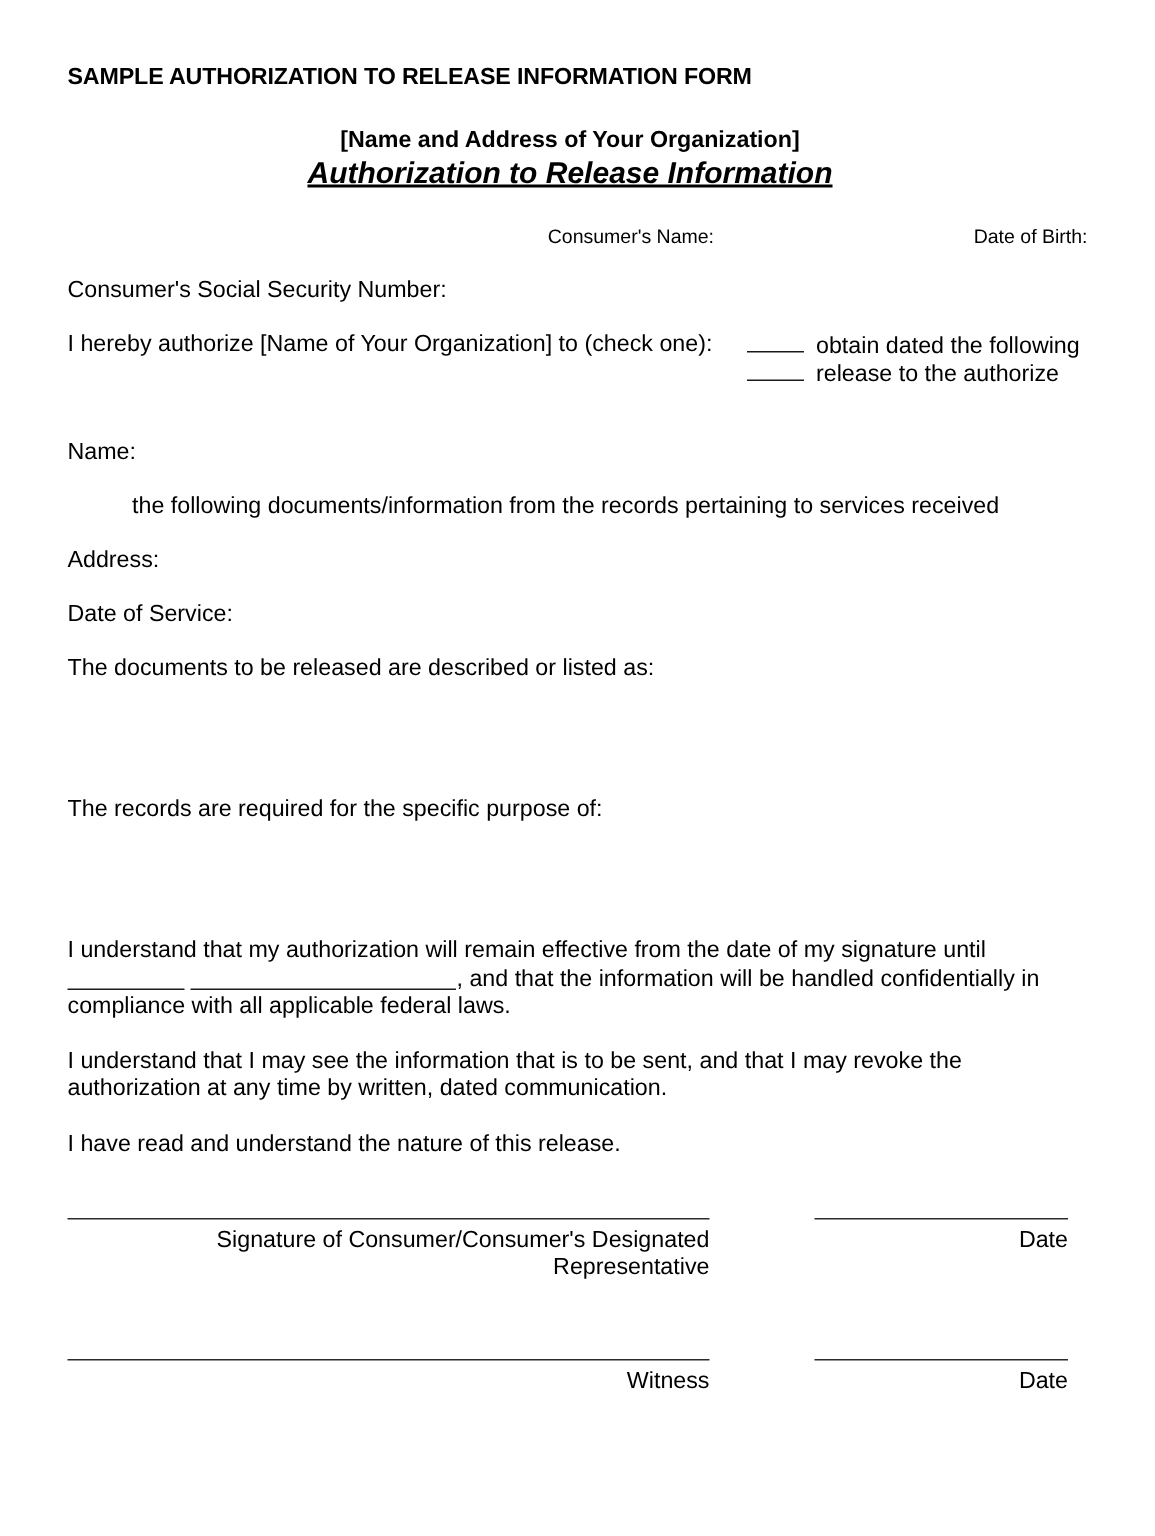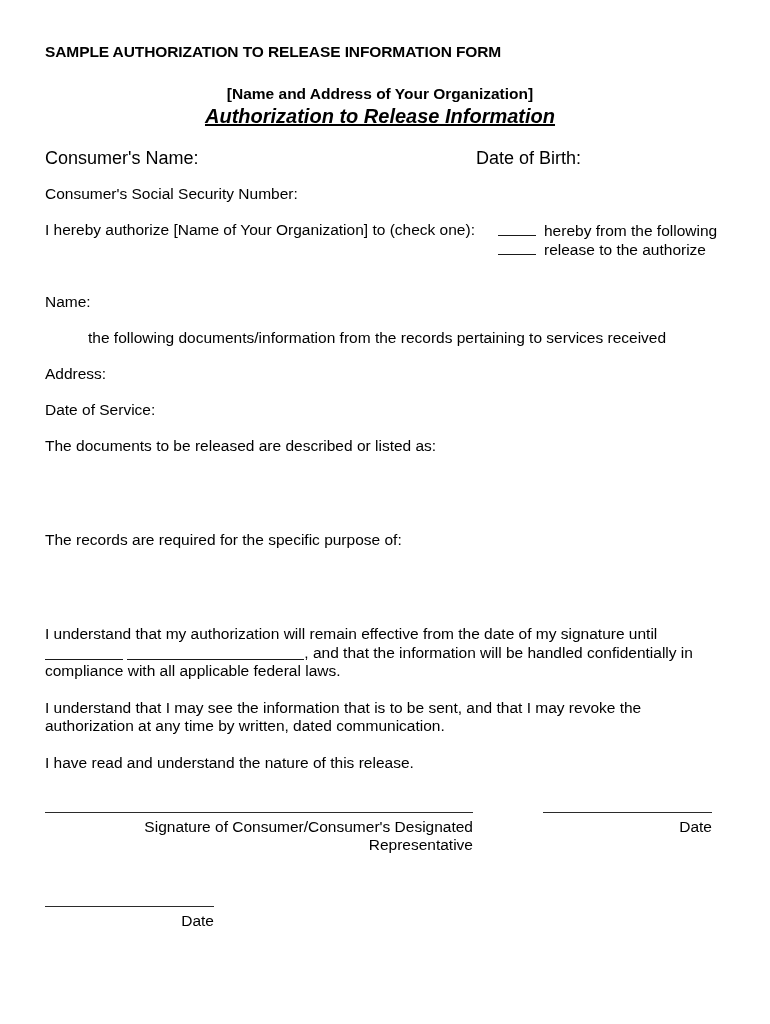--- a/index.html
+++ b/index.html
@@ -66,23 +66,24 @@
   .para {
     font-size: 15.5px;
     line-height: 18.5px;
     margin: 0 0 18px 0;
     max-width: 681px;
   }
 
   
   .split-row {
     display: flex;
-    font-size: 18px;
-    line-height: 18px;
-    margin: 0 0 18px 0;
+    font-size: 13px;
+    line-height: 18px;
+    margin: 0 0 18px 0;
+    text-align: right;
   }
   .split-row .col-a { width: 431px; flex: 0 0 431px; }
   .split-row .col-b { flex: 1 1 auto; }
 
   
   .authorize-row {
     display: flex;
     align-items: flex-start;
     font-size: 15.5px;
     line-height: 18px;
@@ -171,21 +172,21 @@
     <div class="col-b">Date of Birth:</div>
   </div>
 
   <div class="row">Consumer's Social Security Number:</div>
 
   <div class="authorize-row">
     <div class="lead">I hereby authorize [Name of Your Organization] to (check one):</div>
     <div class="options">
       <div class="option-line">
         <span class="opt-blank"></span>
-        <span>hereby from the following</span>
+        <span>obtain dated the following</span>
       </div>
       <div class="option-line">
         <span class="opt-blank"></span>
         <span>release to the authorize</span>
       </div>
     </div>
   </div>
 
   <div style="height:16px"></div>
 
@@ -224,19 +225,23 @@
     </div>
     <div class="date-col">
       <div class="sig-rule"></div>
       <div class="sig-label">Date</div>
     </div>
   </div>
 
   <div class="sig-gap"></div>
 
   <div class="sig-block">
+    <div class="sig-col">
+      <div class="sig-rule"></div>
+      <div class="sig-label">Witness</div>
+    </div>
     <div class="date-col">
       <div class="sig-rule"></div>
       <div class="sig-label">Date</div>
     </div>
   </div>
 
 </div>
 
 </body></html>

